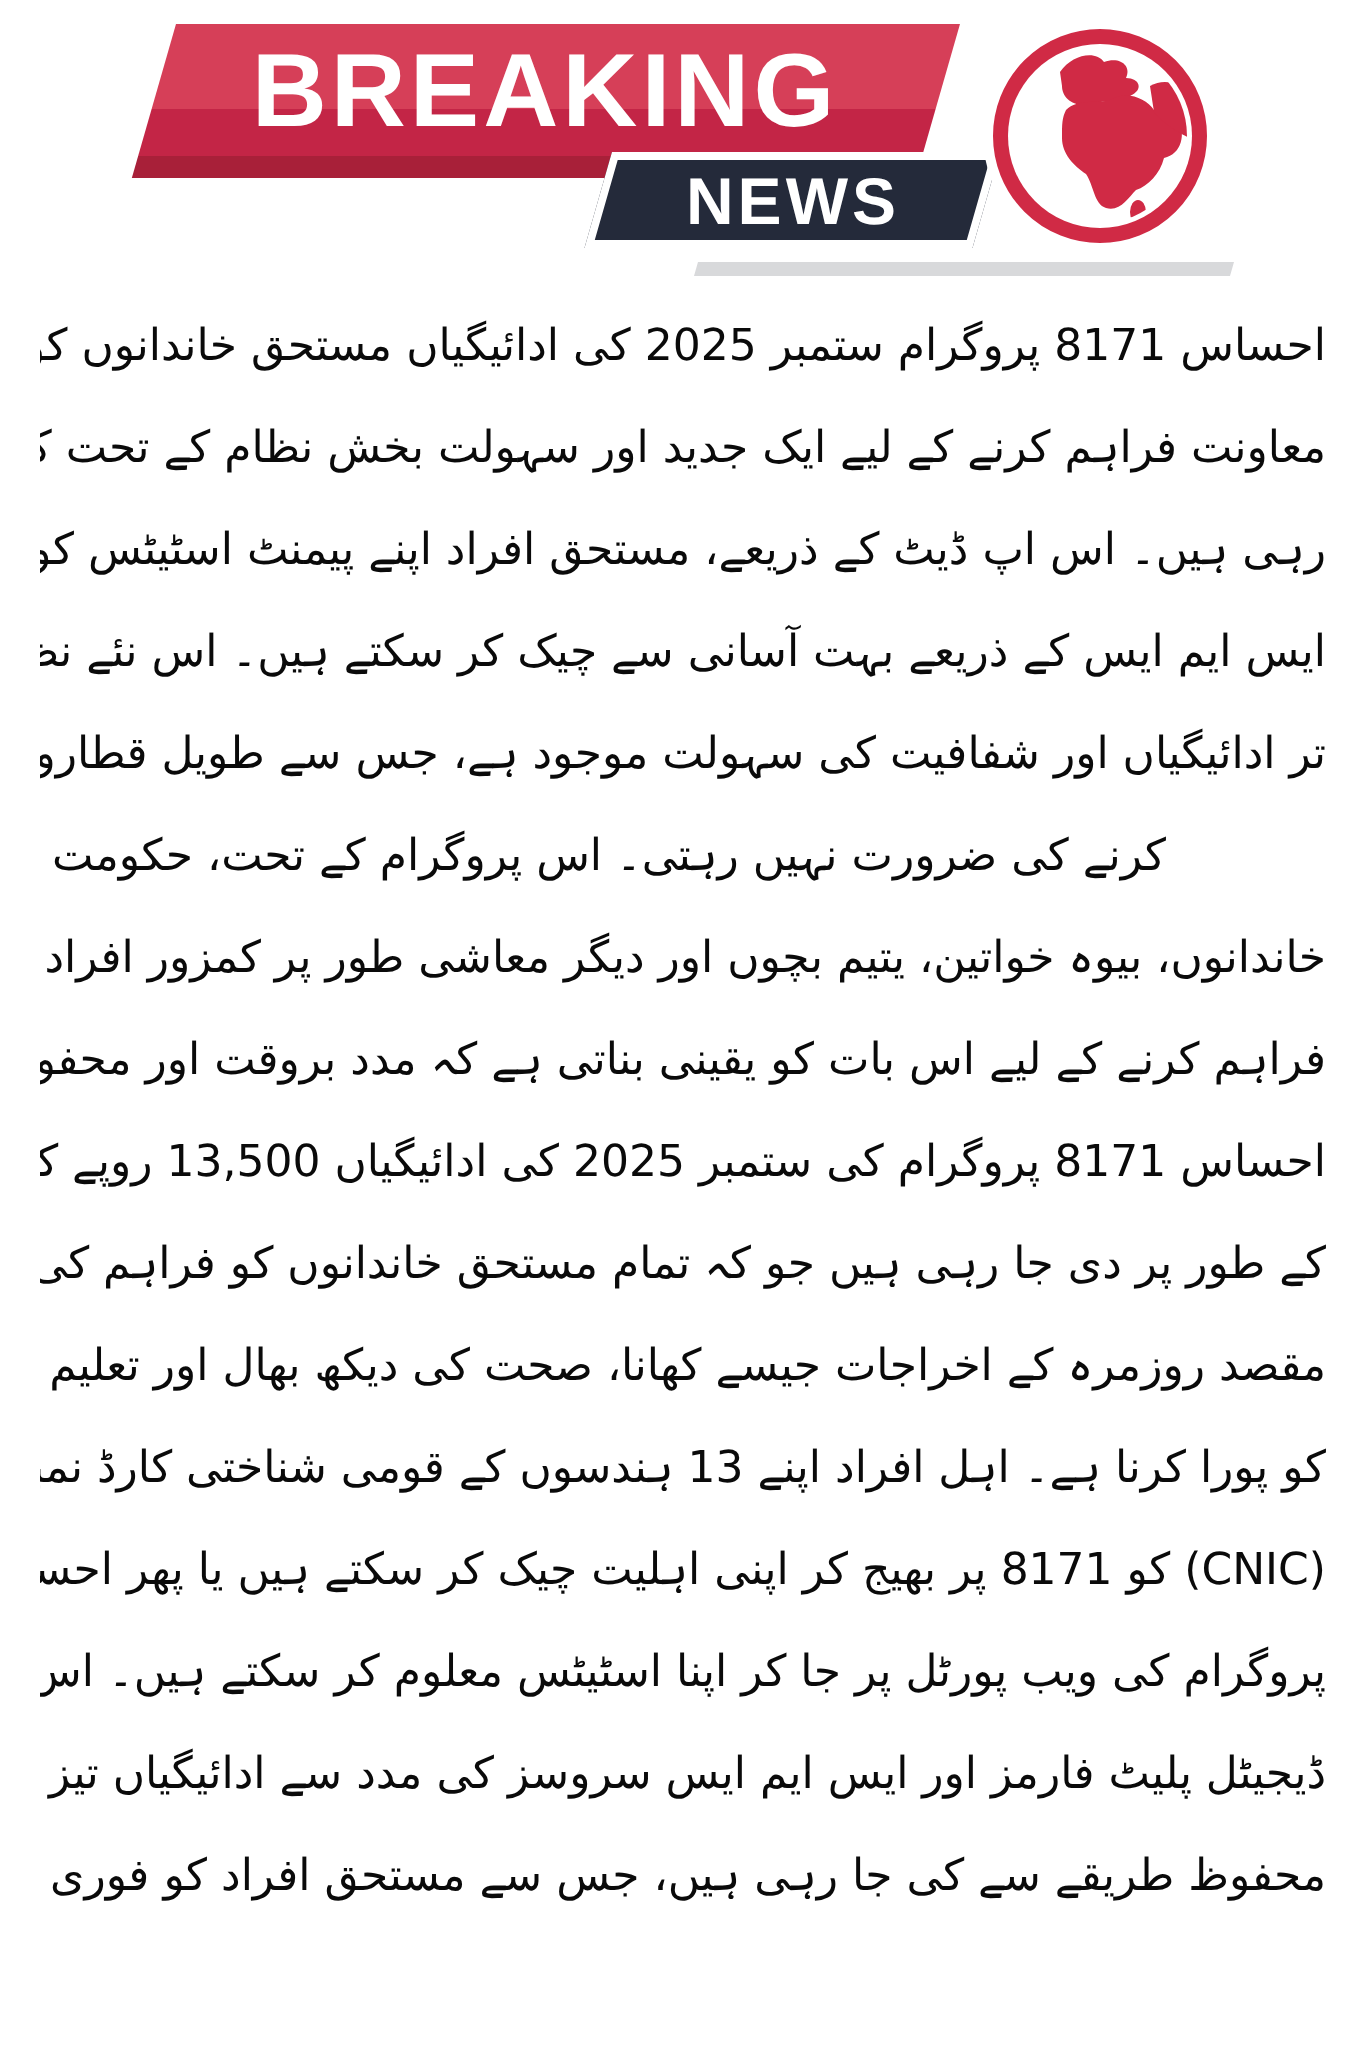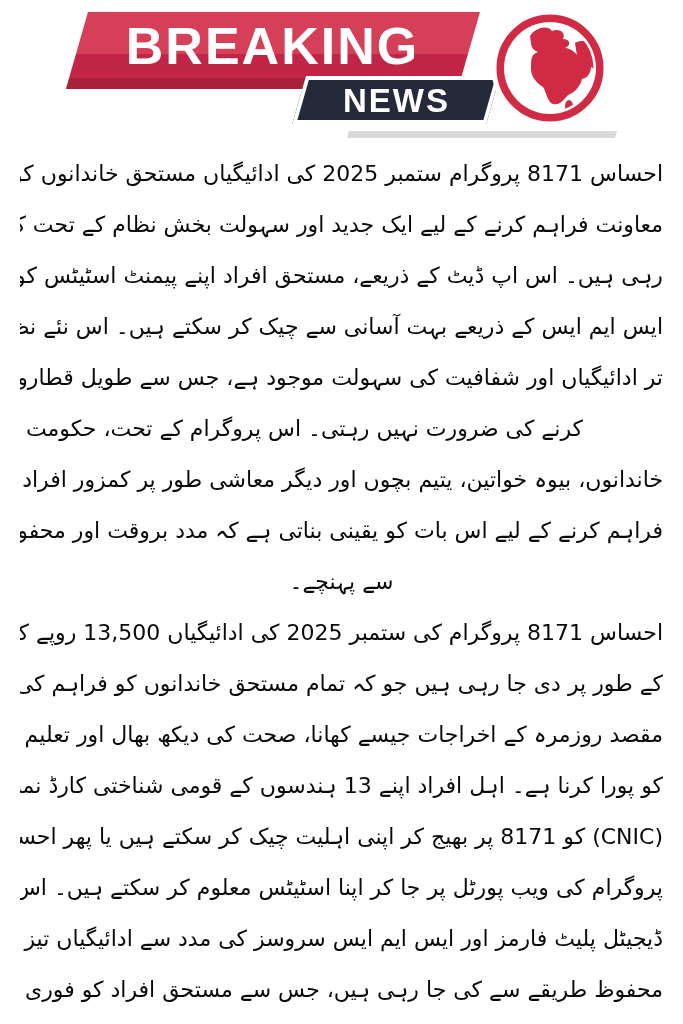--- a/index.html
+++ b/index.html
@@ -138,21 +138,20 @@
 
     <div>
       <div class="line">احساس 8171 پروگرام ستمبر 2025 کی ادائیگیاں مستحق خاندانوں کو مالی</div>
       <div class="line">معاونت فراہم کرنے کے لیے ایک جدید اور سہولت بخش نظام کے تحت کی جا</div>
       <div class="line">رہی ہیں۔ اس اپ ڈیٹ کے ذریعے، مستحق افراد اپنے پیمنٹ اسٹیٹس کو آن لائن یا</div>
       <div class="line">ایس ایم ایس کے ذریعے بہت آسانی سے چیک کر سکتے ہیں۔ اس نئے نظام میں تیز</div>
       <div class="line">تر ادائیگیاں اور شفافیت کی سہولت موجود ہے، جس سے طویل قطاروں میں انتظار</div>
       <div class="line short-left">کرنے کی ضرورت نہیں رہتی۔ اس پروگرام کے تحت، حکومت غریب</div>
       <div class="line">خاندانوں، بیوہ خواتین، یتیم بچوں اور دیگر معاشی طور پر کمزور افراد کو ضروری امداد</div>
       <div class="line">فراہم کرنے کے لیے اس بات کو یقینی بناتی ہے کہ مدد بروقت اور محفوظ طریقے</div>
-      <div class="line center">سے پہنچے۔</div>
     </div>
 
     <div>
       <div class="line">احساس 8171 پروگرام کی ستمبر 2025 کی ادائیگیاں 13,500 روپے کی رقم</div>
       <div class="line">کے طور پر دی جا رہی ہیں جو کہ تمام مستحق خاندانوں کو فراہم کی جائے گی۔ اس کا</div>
       <div class="line">مقصد روزمرہ کے اخراجات جیسے کھانا، صحت کی دیکھ بھال اور تعلیم کی ضروریات</div>
       <div class="line">کو پورا کرنا ہے۔ اہل افراد اپنے 13 ہندسوں کے قومی شناختی کارڈ نمبر</div>
       <div class="line">(CNIC) کو 8171 پر بھیج کر اپنی اہلیت چیک کر سکتے ہیں یا پھر احساس</div>
       <div class="line">پروگرام کی ویب پورٹل پر جا کر اپنا اسٹیٹس معلوم کر سکتے ہیں۔ اس پروگرام میں</div>
       <div class="line">ڈیجیٹل پلیٹ فارمز اور ایس ایم ایس سروسز کی مدد سے ادائیگیاں تیز اور زیادہ</div>

